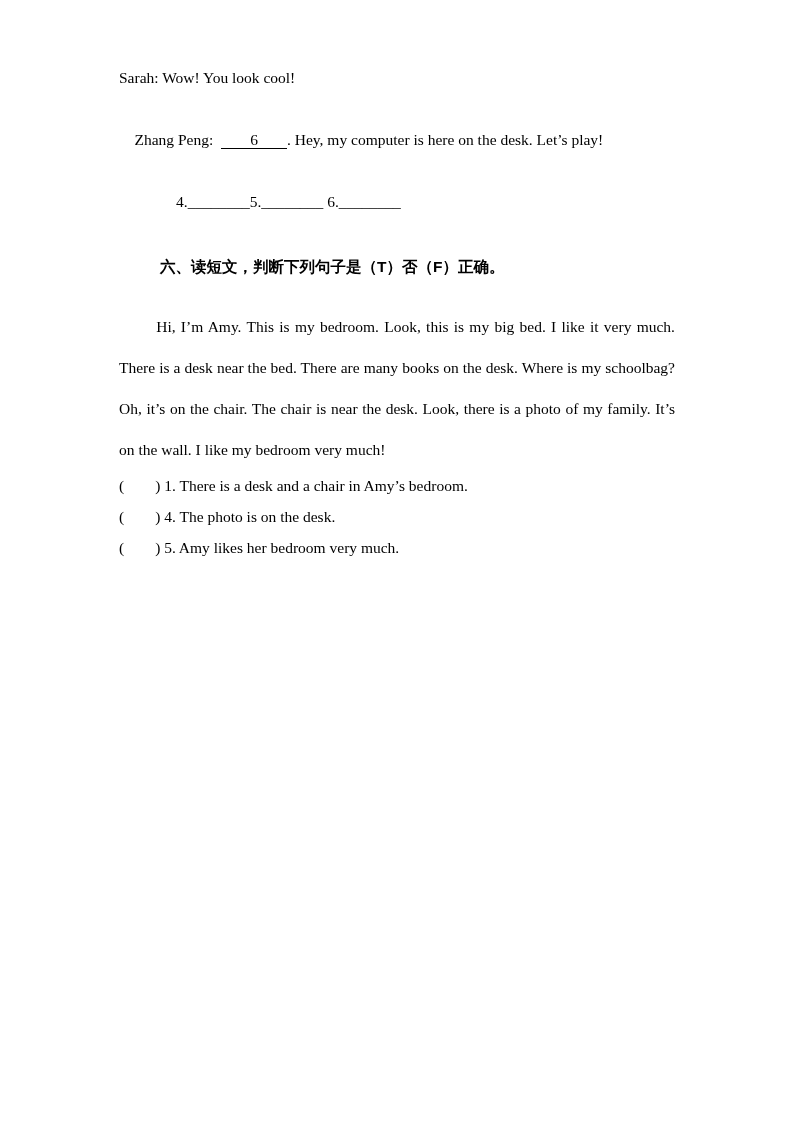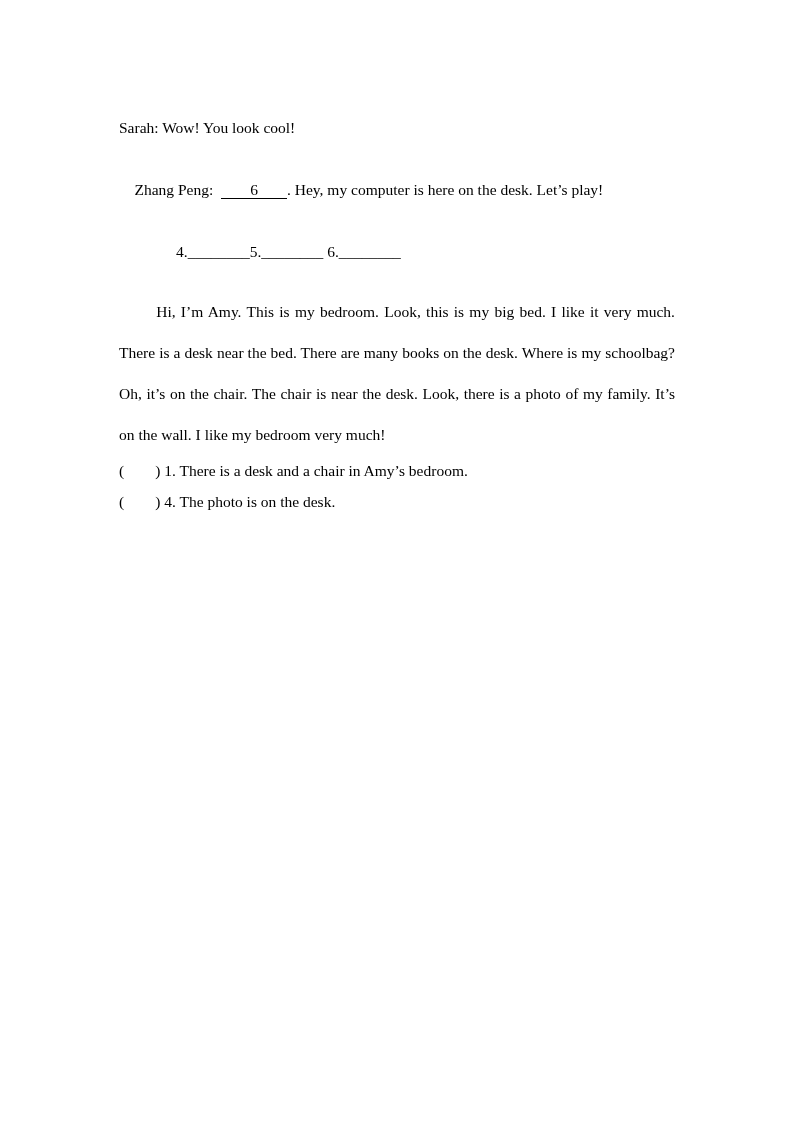--- a/index.html
+++ b/index.html
@@ -6,21 +6,21 @@
     margin: 0;
     padding: 0;
     background: #ffffff;
   }
   .page {
     position: relative;
     width: 793px;
     height: 1122px;
     background: #ffffff;
     box-sizing: border-box;
-    padding: 112px 118px 0 119px;
+    padding: 62px 118px 0 119px;
     font-family: "Liberation Serif", "DejaVu Serif", serif;
     font-size: 15.5px;
     color: #000000;
   }
   .line {
     line-height: 31px;
     white-space: pre-wrap;
   }
   .answers-row {
     line-height: 31px;
@@ -61,21 +61,23 @@
 
   <div class="line">Sarah: Wow! You look cool!</div>
 
   <div class="line">
     <span>Zhang Peng:  </span><span class="blank-underline">6</span><span>. Hey, my computer is here on the desk. Let’s play!</span>
   </div>
 
 
   <div class="answers-row">4.________5.________ 6.________</div>
 
+  <div class="section-heading">六、读短文，判断下列句子是（T）否（F）正确。</div>
 
   <div class="passage">Hi, I’m Amy. This is my bedroom. Look, this is my big bed. I like it very much. There is a desk near the bed. There are many books on the desk. Where is my schoolbag? Oh, it’s on the chair. The chair is near the desk. Look, there is a photo of my family. It’s on the wall. I like my bedroom very much!</div>
 
   <div>
     <div class="question">(        ) 1. There is a desk and a chair in Amy’s bedroom.</div>
     <div class="question">(        ) 4. The photo is on the desk.</div>
+    <div class="question">(        ) 5. Amy likes her bedroom very much.</div>
   </div>
 
 </div>
 
 </body></html>

